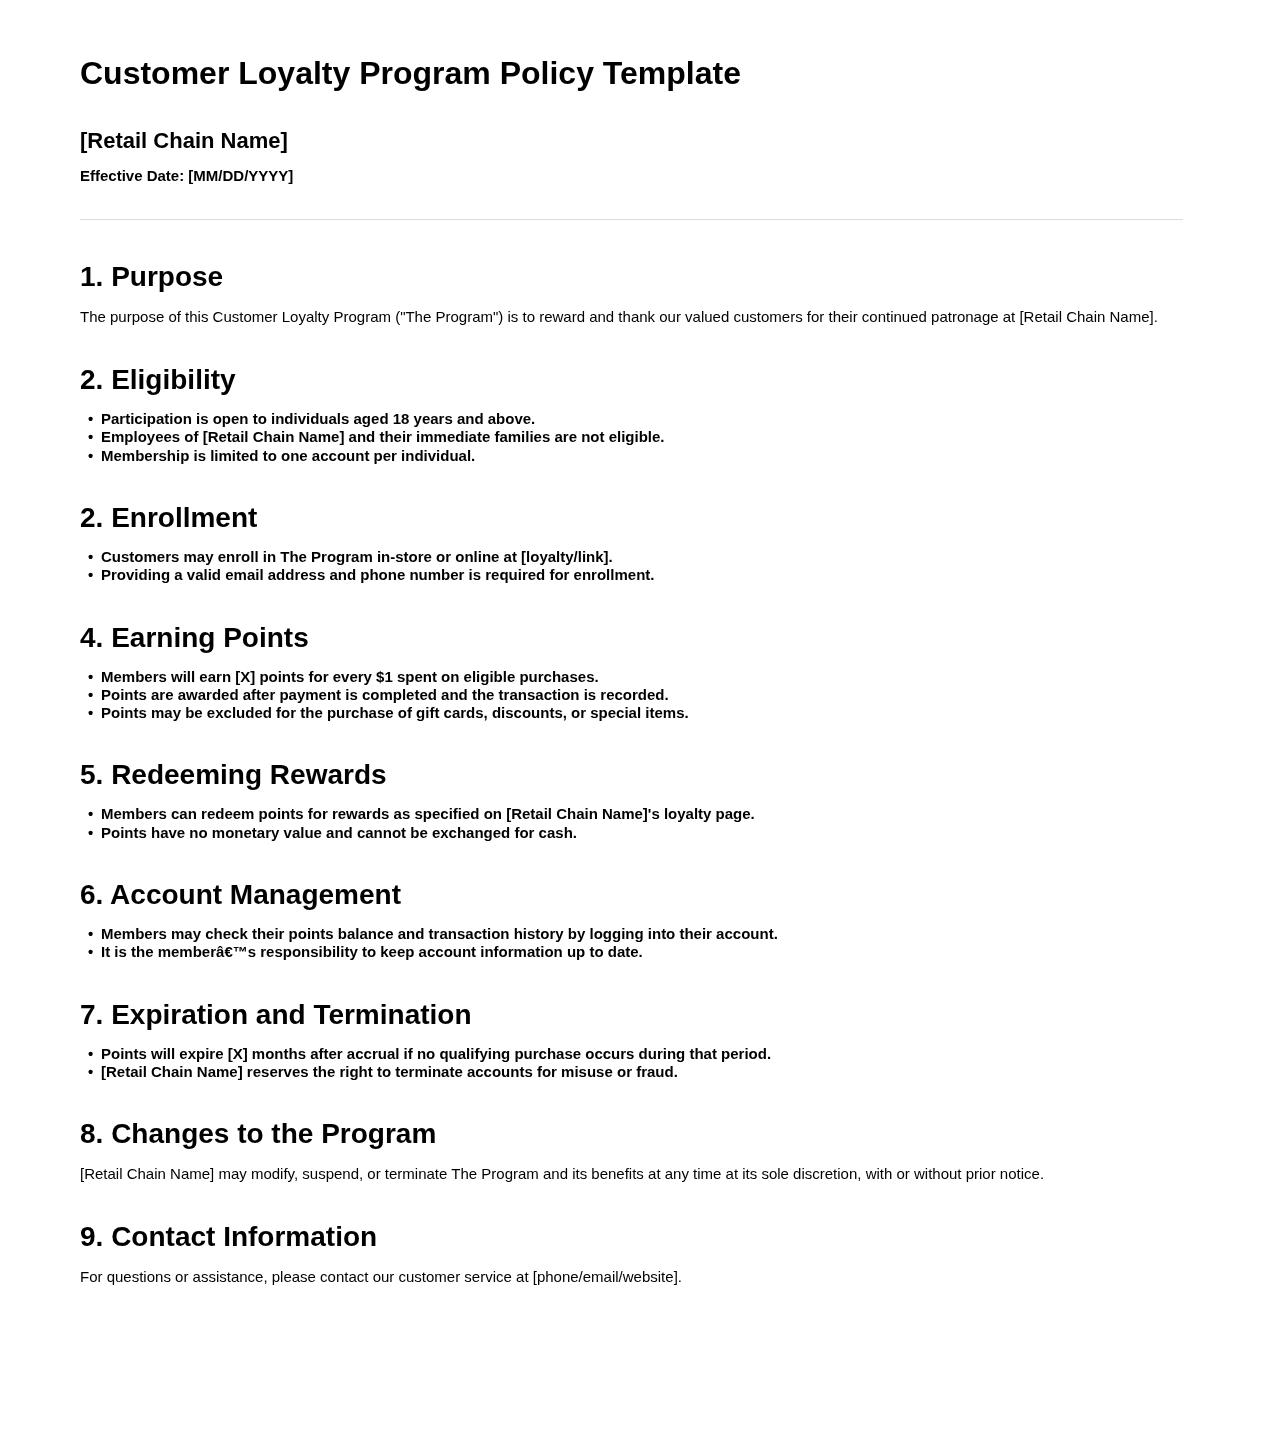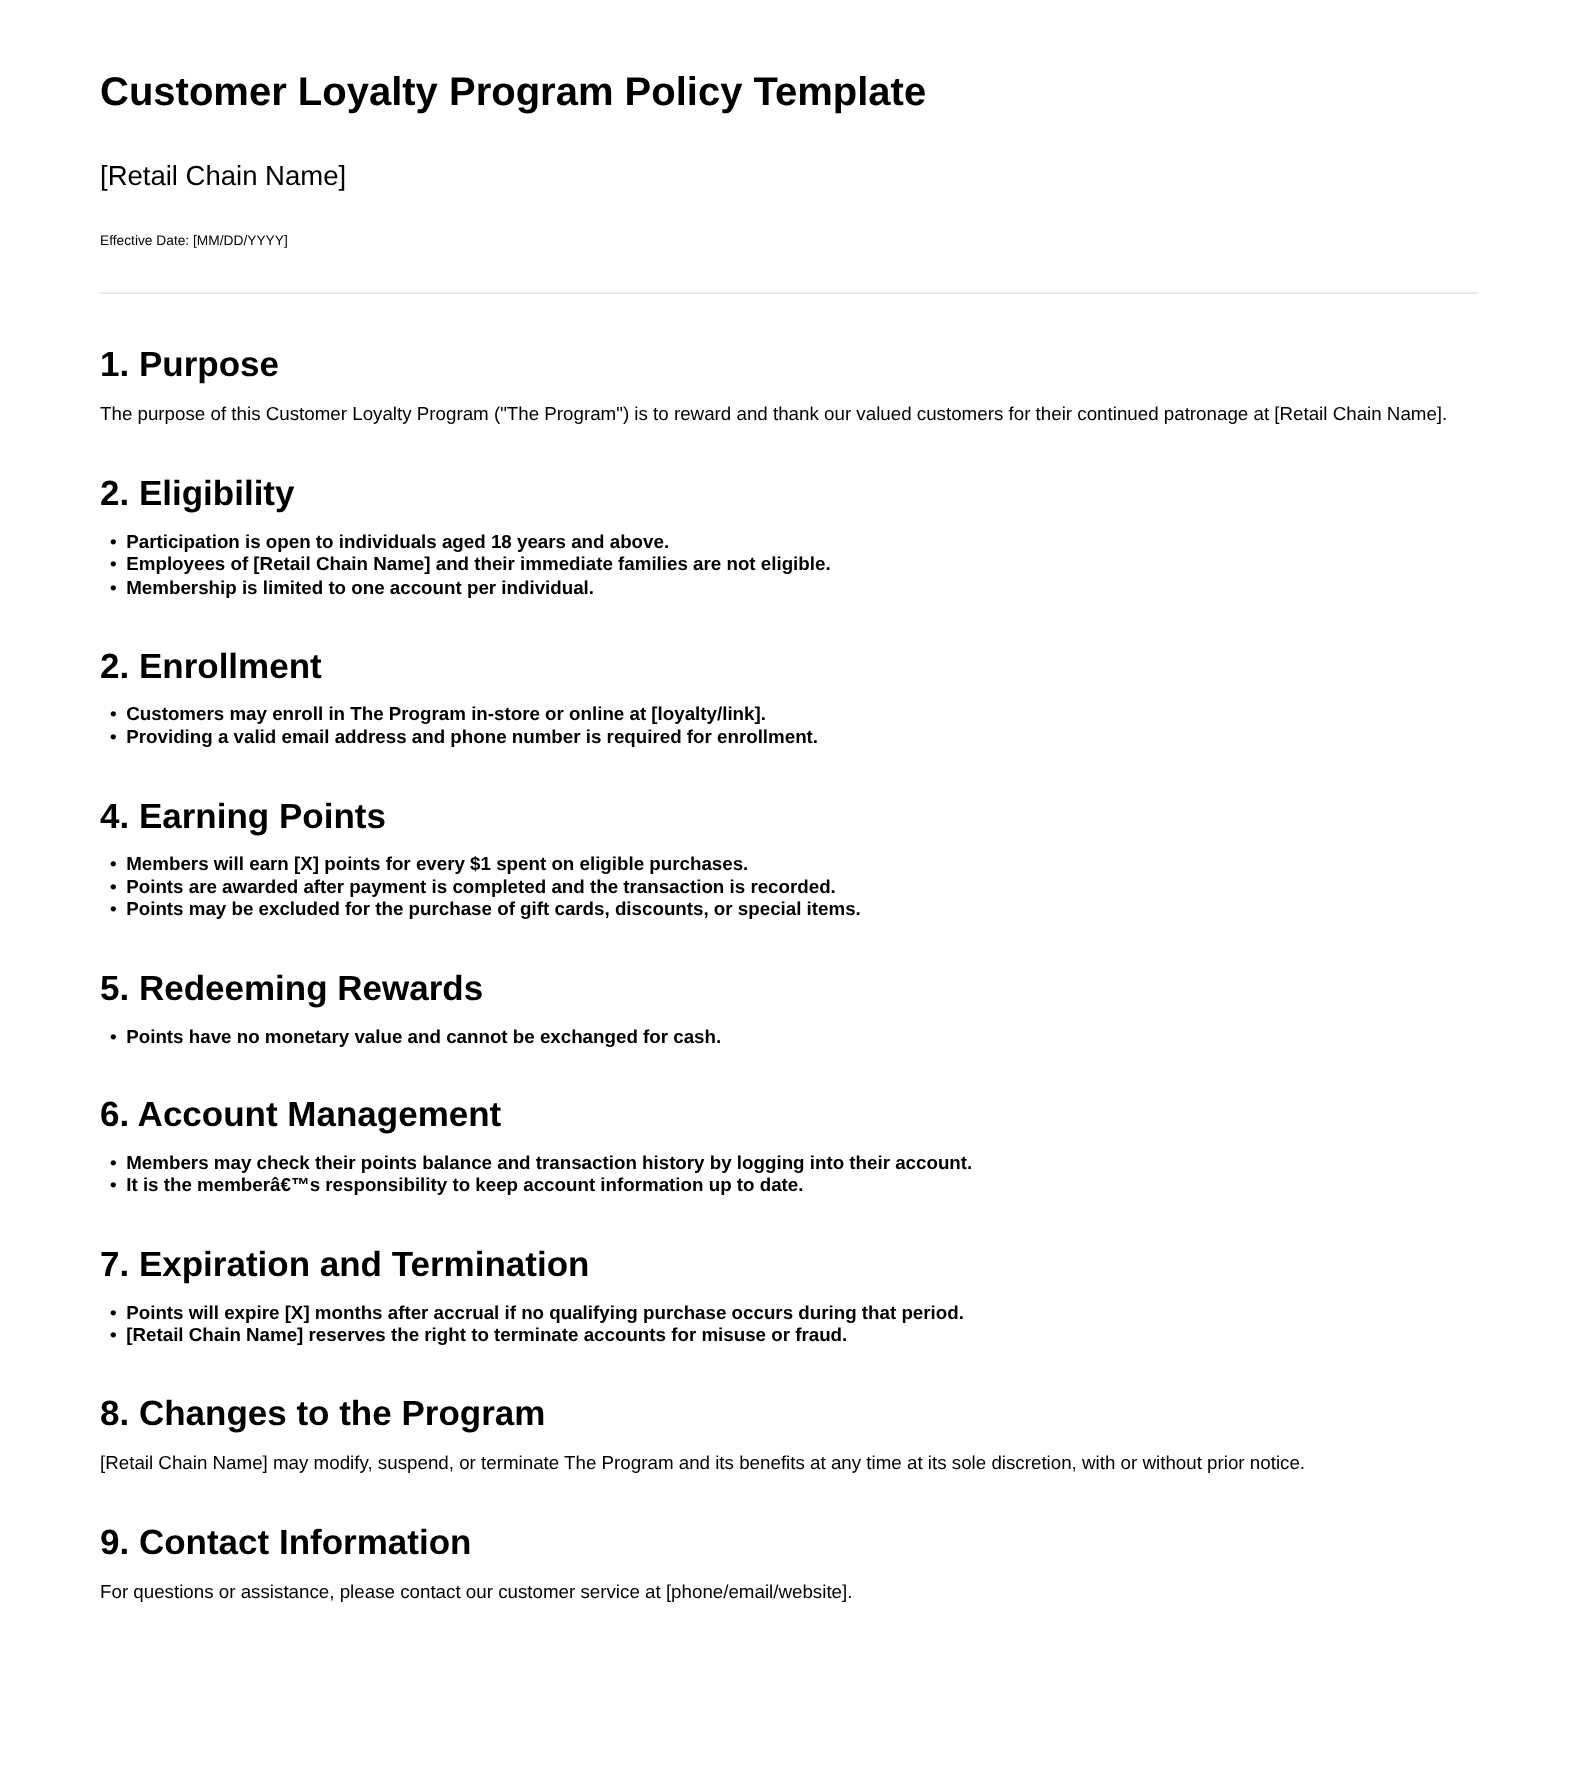--- a/index.html
+++ b/index.html
@@ -22,29 +22,29 @@
   }
   .doc-title {
     font-size: 32px;
     font-weight: bold;
     line-height: 1.12;
     margin: 0 0 10px 0;
     letter-spacing: 0px;
   }
   .doc-subtitle {
     font-size: 22px;
-    font-weight: normal;
+    font-weight: bold;
     line-height: 1.15;
     margin: 36px 0 0 0;
   }
   .doc-effective {
-    font-size: 11px;
-    font-weight: normal;
+    font-size: 15px;
+    font-weight: bold;
     line-height: 1.2;
-    margin: 34px 0 0 0;
+    margin: 14px 0 0 0;
   }
   .divider {
     border: 0;
     border-top: 1px solid #dcdcdc;
     margin: 34px 0 0 0;
     width: 1103px;
     height: 0;
   }
   .section {
     margin: 0;
@@ -126,20 +126,21 @@
         <h3 class="section-heading">4. Earning Points</h3>
         <ul class="bullet-list">
           <li>Members will earn [X] points for every $1 spent on eligible purchases.</li>
           <li>Points are awarded after payment is completed and the transaction is recorded.</li>
           <li>Points may be excluded for the purchase of gift cards, discounts, or special items.</li>
         </ul>
       </div>
       <div class="section">
         <h3 class="section-heading">5. Redeeming Rewards</h3>
         <ul class="bullet-list">
+          <li>Members can redeem points for rewards as specified on [Retail Chain Name]'s loyalty page.</li>
           <li>Points have no monetary value and cannot be exchanged for cash.</li>
         </ul>
       </div>
       <div class="section">
         <h3 class="section-heading">6. Account Management</h3>
         <ul class="bullet-list">
           <li>Members may check their points balance and transaction history by logging into their account.</li>
           <li>It is the memberâ€™s responsibility to keep account information up to date.</li>
         </ul>
       </div>

